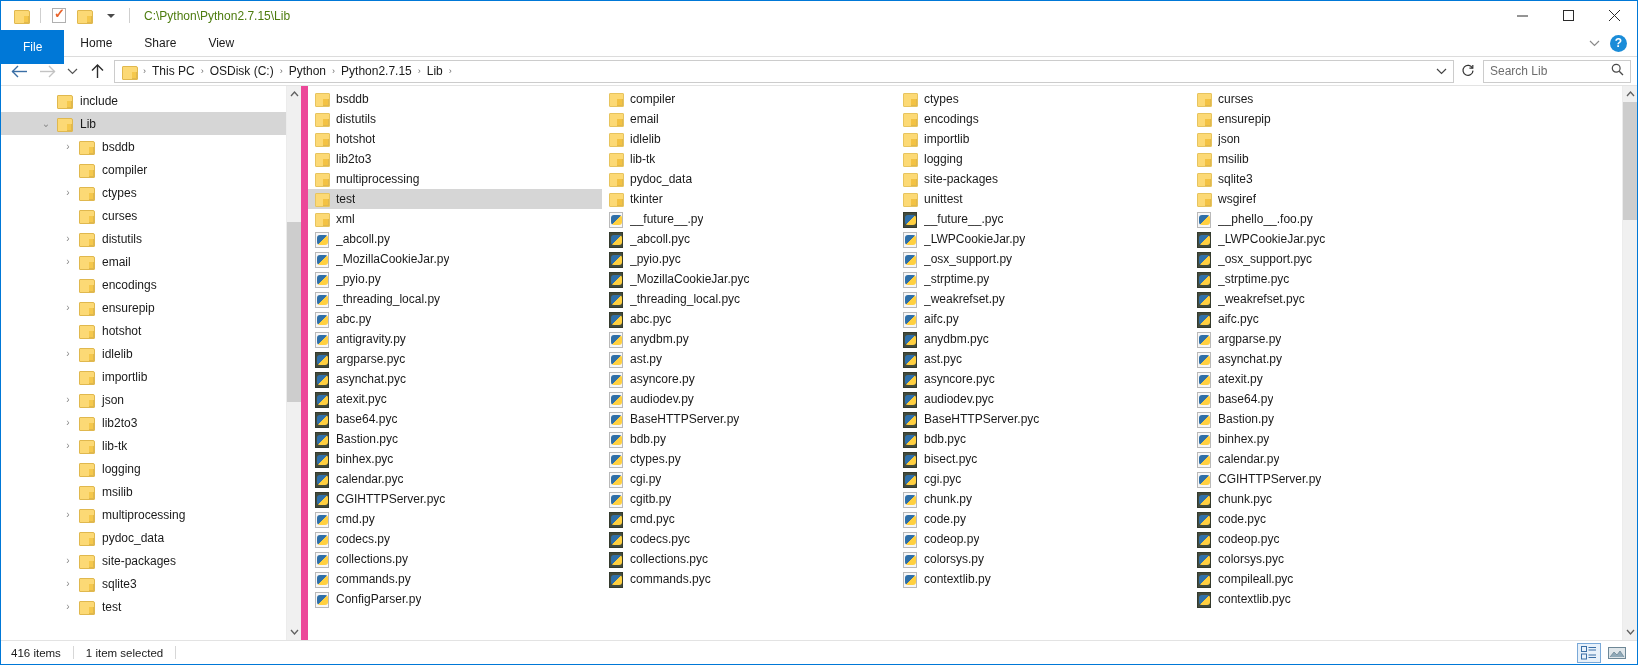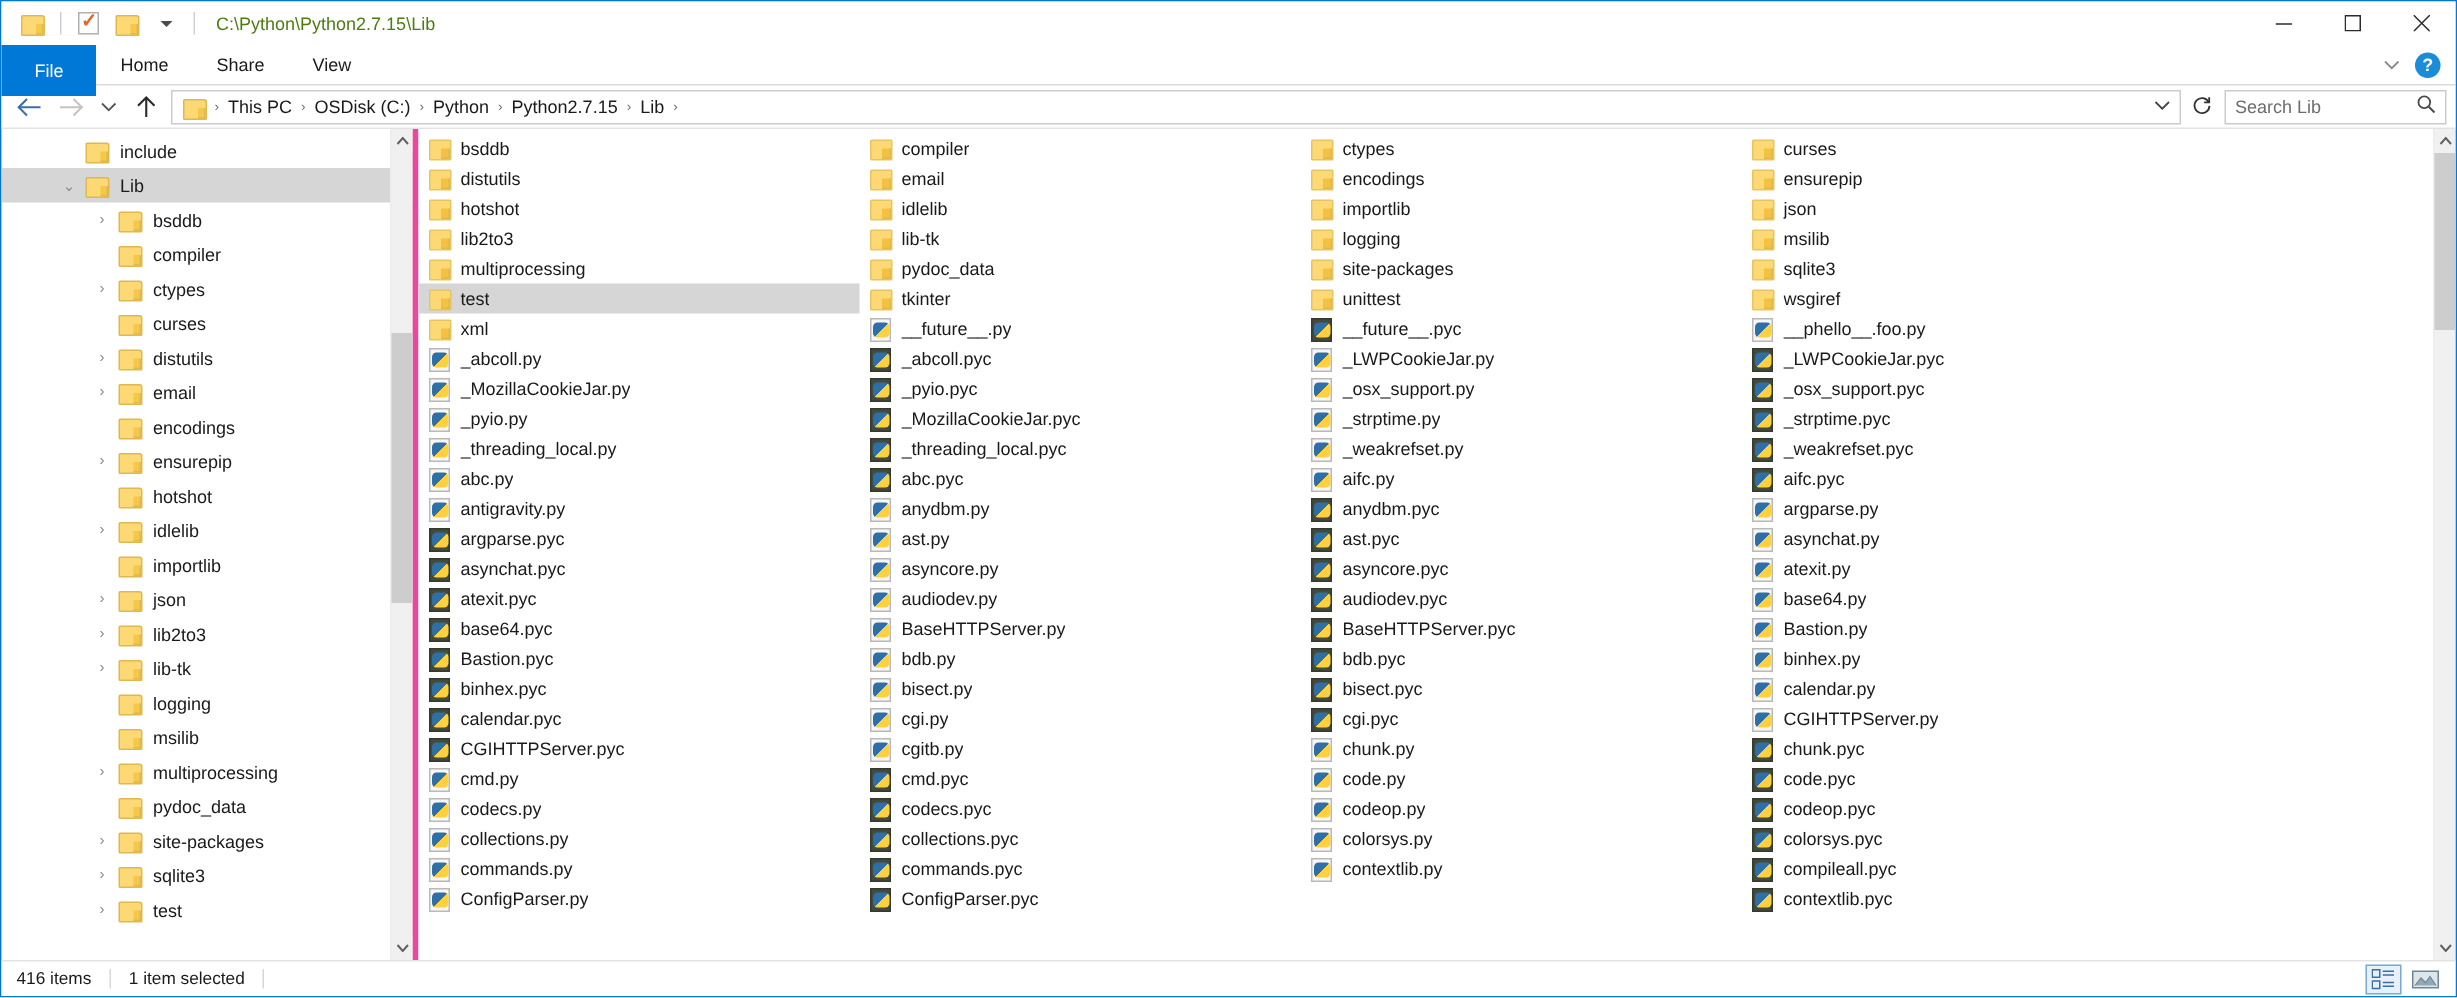--- a/index.html
+++ b/index.html
@@ -132,22 +132,22 @@
     padding: 0 6px;
   }
   .searchbox span.ph { font-size: 12px; color: #6d6d6d; }
   .search-ico { font-size: 12px; color: #4a4a4a; }
 
   
   .body { flex: 1; display: flex; overflow: hidden; position: relative; }
 
   
   .navpane {
-    width: 278px; flex: none;
-    border-right: 4px solid #ec4899;
+    width: 307px; flex: none;
+    border-right: 7px solid #ec4899;
     position: relative; overflow: hidden;
     background: #fff;
   }
   .tree { padding-top: 3px; }
   .tnode {
     height: 23px; display: flex; align-items: center;
     font-size: 12px; color: #1a1a1a;
     padding-right: 4px;
   }
   .tnode.sel { background: #d6d6d6; }
@@ -715,21 +715,21 @@
             <div class="frow">
               <span class="ico py"></span>
               <span class="fname">BaseHTTPServer.py</span>
             </div>
             <div class="frow">
               <span class="ico py"></span>
               <span class="fname">bdb.py</span>
             </div>
             <div class="frow">
               <span class="ico py"></span>
-              <span class="fname">bisect.py</span>
+              <span class="fname">ctypes.py</span>
             </div>
             <div class="frow">
               <span class="ico py"></span>
               <span class="fname">cgi.py</span>
             </div>
             <div class="frow">
               <span class="ico py"></span>
               <span class="fname">cgitb.py</span>
             </div>
             <div class="frow">
@@ -740,24 +740,20 @@
               <span class="ico pyc"></span>
               <span class="fname">codecs.pyc</span>
             </div>
             <div class="frow">
               <span class="ico pyc"></span>
               <span class="fname">collections.pyc</span>
             </div>
             <div class="frow">
               <span class="ico pyc"></span>
               <span class="fname">commands.pyc</span>
-            </div>
-            <div class="frow">
-              <span class="ico pyc"></span>
-              <span class="fname">ConfigParser.pyc</span>
             </div>
           </div>
           <div class="fcol">
             <div class="frow">
               <span class="ico folder"></span>
               <span class="fname">ctypes</span>
             </div>
             <div class="frow">
               <span class="ico folder"></span>
               <span class="fname">encodings</span>

